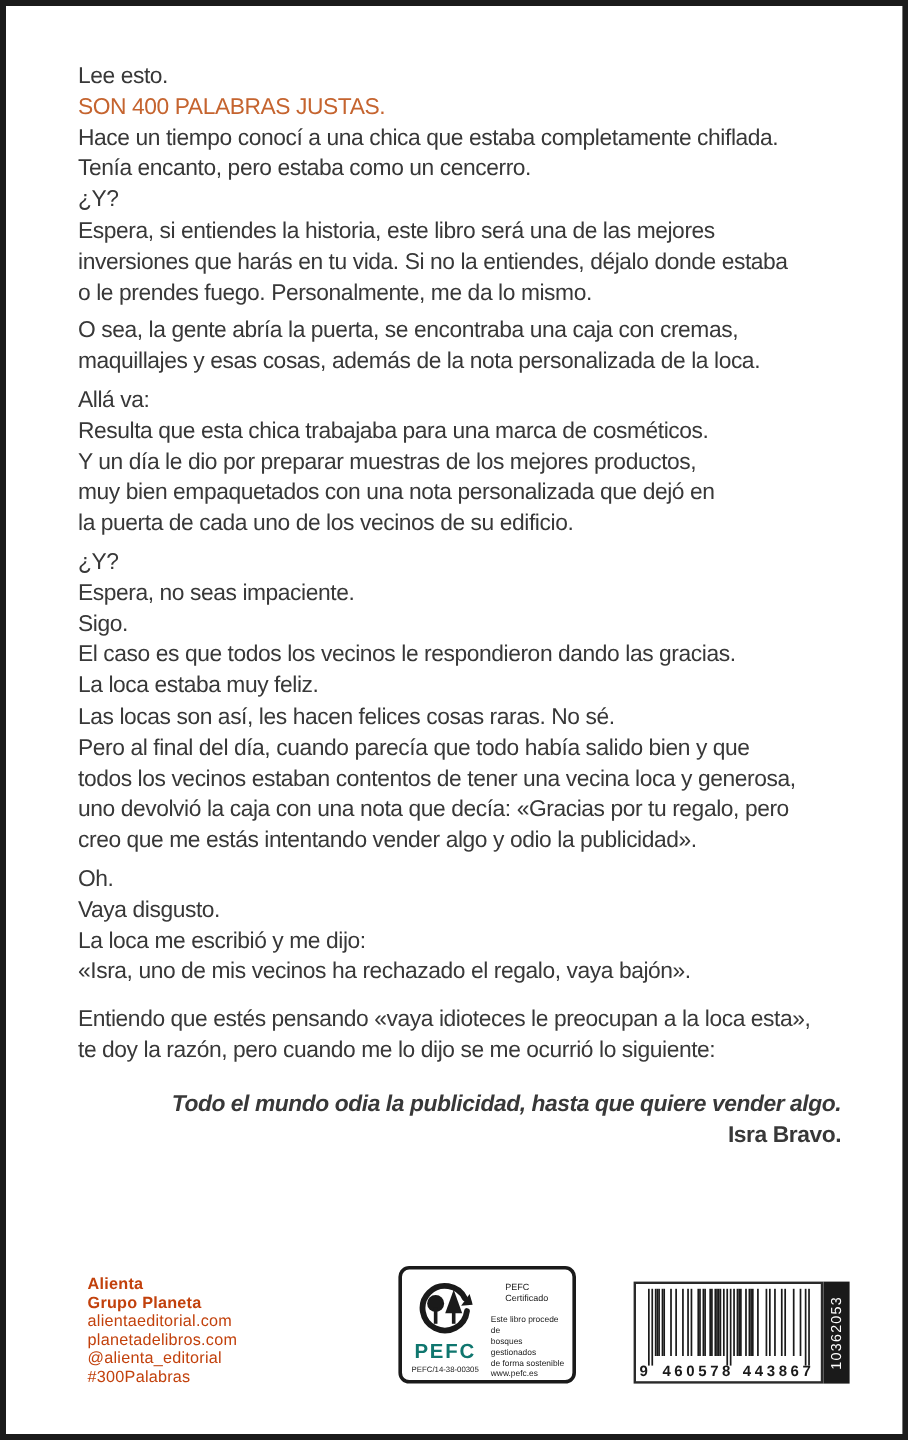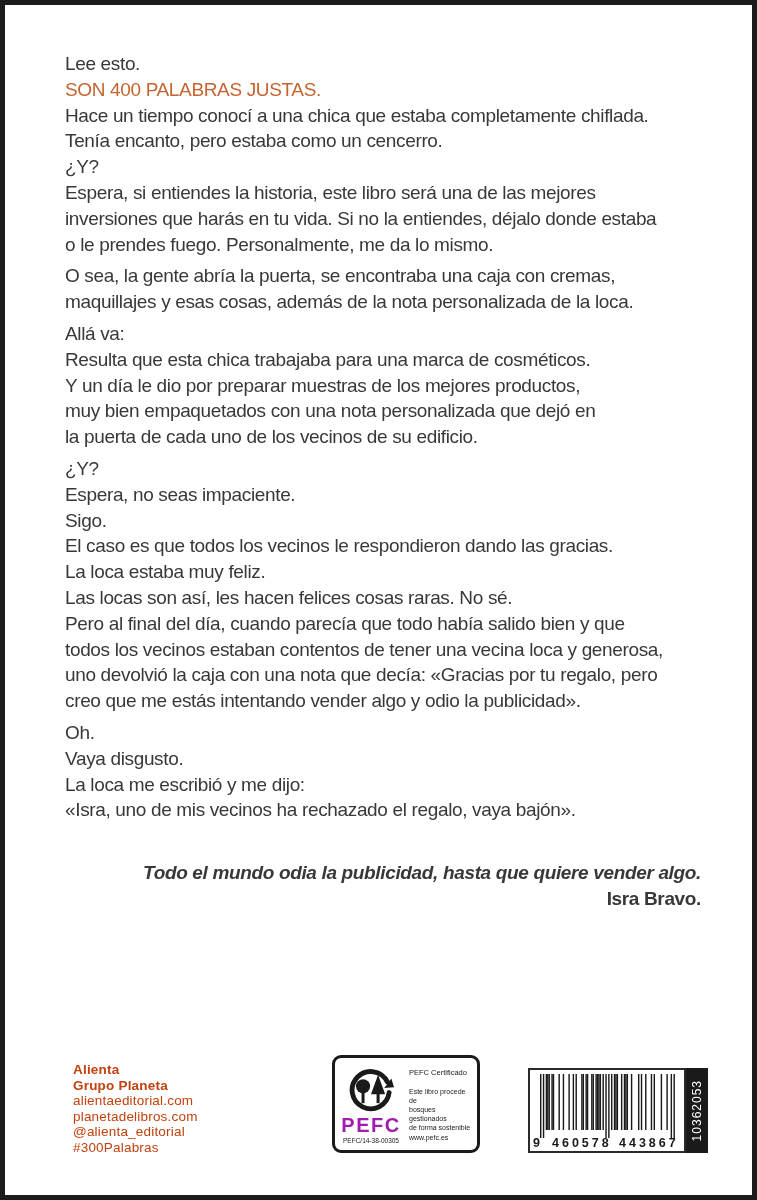--- a/index.html
+++ b/index.html
@@ -22,21 +22,21 @@
     line-height: 25.8px;
     letter-spacing: -0.35px;
     color: #383838;
   }
   .para { margin: 0; white-space: pre-line; }
   .para + .para { margin-top: 6px; }
   .para.gap-md { margin-top: 14px; }
   .lead-line { margin: 0; }
   .headline { margin: 0; font-weight: 400; }
   .quote-block {
-    margin-top: 37px;
+    margin-top: 19px;
     text-align: right;
   }
   .quote-line { font-weight: 700; font-style: italic; }
   .quote-attribution { font-weight: 700; }
   .final-para { margin-top: 10px; }
 
   
   .publisher {
     position: absolute;
     left: 68px;
@@ -61,43 +61,43 @@
     background: #fff;
   }
   .pefc-left {
     width: 72px;
     display: flex;
     flex-direction: column;
     align-items: center;
     padding-top: 8px;
   }
   .pefc-word {
-    font-size: 20px;
+    font-size: 17px;
     font-weight: 700;
     letter-spacing: 1.5px;
-    color: #a21caf;
+    color: #0f766e;
     line-height: 17px;
     margin-top: 1px;
   }
   .pefc-license {
     font-size: 6.5px;
     color: #1a1a1a;
     margin-top: 3px;
     white-space: nowrap;
   }
   .pefc-right {
     flex: 1;
     padding: 10px 6px 8px 2px;
     display: flex;
     flex-direction: column;
     font-size: 7px;
     line-height: 9px;
     color: #1a1a1a;
   }
-  .pefc-certified { font-size: 7.5px; }
+  .pefc-certified { font-size: 7.5px; margin-left: 12px; }
   .pefc-desc { margin-top: 10px; white-space: pre-line; }
   .pefc-web { margin-top: auto; }
 
   .barcode {
     position: absolute;
     left: 523px;
     top: 1063px;
     display: flex;
   }
   .barcode-white {
@@ -166,20 +166,22 @@
 La loca estaba muy feliz.
 Las locas son así, les hacen felices cosas raras. No sé.
 Pero al final del día, cuando parecía que todo había salido bien y que
 todos los vecinos estaban contentos de tener una vecina loca y generosa,
 uno devolvió la caja con una nota que decía: «Gracias por tu regalo, pero
 creo que me estás intentando vender algo y odio la publicidad».</p>
     <p class="para">Oh.
 Vaya disgusto.
 La loca me escribió y me dijo:
 «Isra, uno de mis vecinos ha rechazado el regalo, vaya bajón».</p>
+    <p class="para gap-md">Entiendo que estés pensando «vaya idioteces le preocupan a la loca esta»,
+te doy la razón, pero cuando me lo dijo se me ocurrió lo siguiente:</p>
     <div class="quote-block">
       <div class="quote-line">Todo el mundo odia la publicidad, hasta que quiere vender algo.</div>
       <div class="quote-attribution">Isra Bravo.</div>
     </div>
   </div>
 
   <div class="publisher">
     <div class="bold">Alienta</div>
     <div class="bold">Grupo Planeta</div>
     <div>alientaeditorial.com</div>

